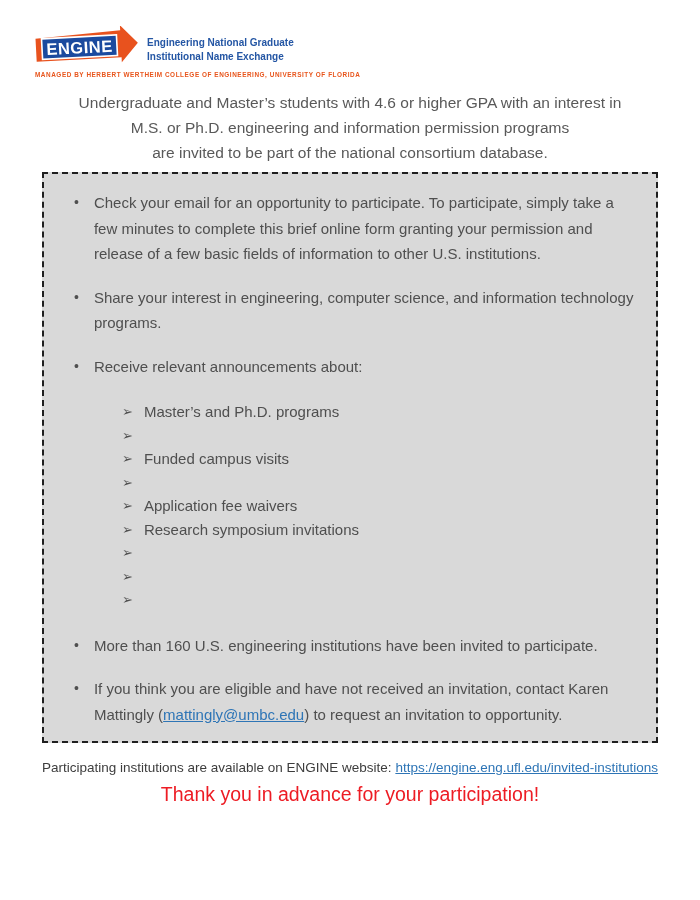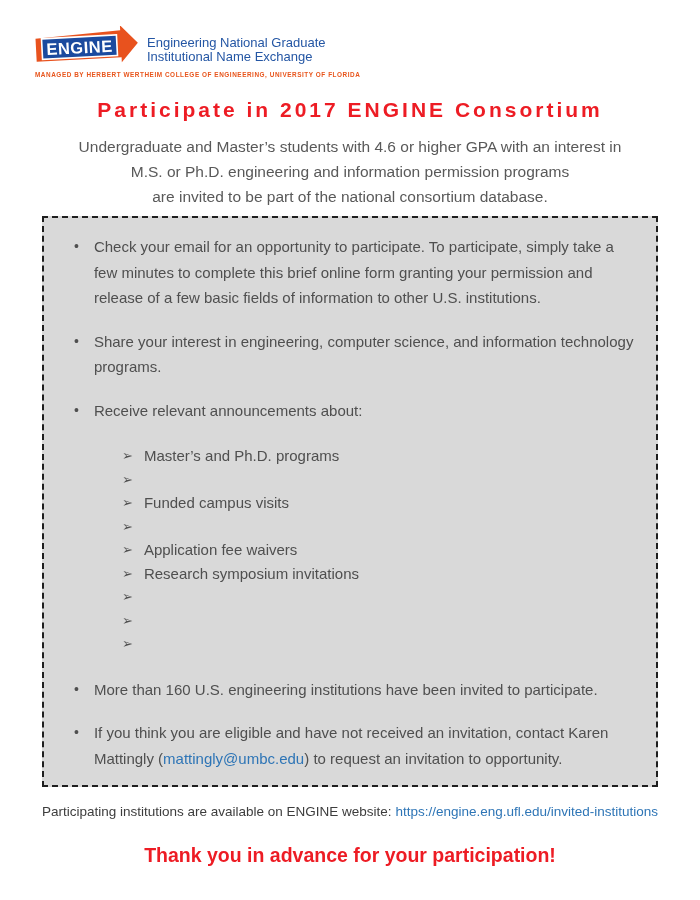--- a/index.html
+++ b/index.html
@@ -10,22 +10,22 @@
     overflow: hidden;
   }
   .page { width: 700px; height: 900px; padding: 26px 35px 0 35px; }
 
   
   .logo-row { display: flex; align-items: flex-start; gap: 8px; }
   .logo-svg { display: block; }
   .tagline {
     margin-top: 10px;
     color: #2456a4;
-    font-weight: normal;
-    font-size: 13px;
+    font-weight: bold;
+    font-size: 10px;
     line-height: 13.5px;
   }
   .managed-by {
     margin-top: 3px;
     color: #e8551c;
     font-weight: bold;
     font-size: 6.4px;
     letter-spacing: 0.55px;
   }
 
@@ -73,36 +73,37 @@
   }
   .sub-list li {
     display: flex;
     gap: 11px;
     line-height: 23.5px;
   }
   .arrow-glyph { flex: 0 0 auto; font-size: 13px; }
   .blist.bottom { margin-top: 21px; }
   a.doc-link, .doc-link {
     color: #2e75b6;
+    text-decoration: underline;
     cursor: pointer;
   }
 
   
   .footer-line {
     margin-top: 17px;
     text-align: center;
     color: #3d3d3d;
     font-size: 13.5px;
   }
   .thank-you {
-    margin-top: 25px;
+    margin-top: 8px;
     text-align: center;
     color: #ed1c24;
     font-size: 19.5px;
-    font-weight: bold;
+    font-weight: normal;
   }
 </style>
 </head>
 <body>
 
 <div class="page">
 
   <header>
     <div class="logo-row">
       <svg class="logo-svg" width="104" height="42" viewBox="0 0 104 42">
@@ -113,21 +114,20 @@
         </g>
       </svg>
       <div class="tagline">
         <div>Engineering National Graduate</div>
         <div>Institutional Name Exchange</div>
       </div>
     </div>
     <div class="managed-by">MANAGED BY HERBERT WERTHEIM COLLEGE OF ENGINEERING, UNIVERSITY OF FLORIDA</div>
   </header>
 
-  <h1 class="title">Participate in 2017 ENGINE Consortium</h1>
 
   <div class="intro">
     <div>Undergraduate and Master’s students with 4.6 or higher GPA with an interest in</div>
     <div>M.S. or Ph.D. engineering and information permission programs</div>
     <div>are invited to be part of the national consortium database.</div>
   </div>
 
   <section class="info-box">
 
     <ul class="blist">

